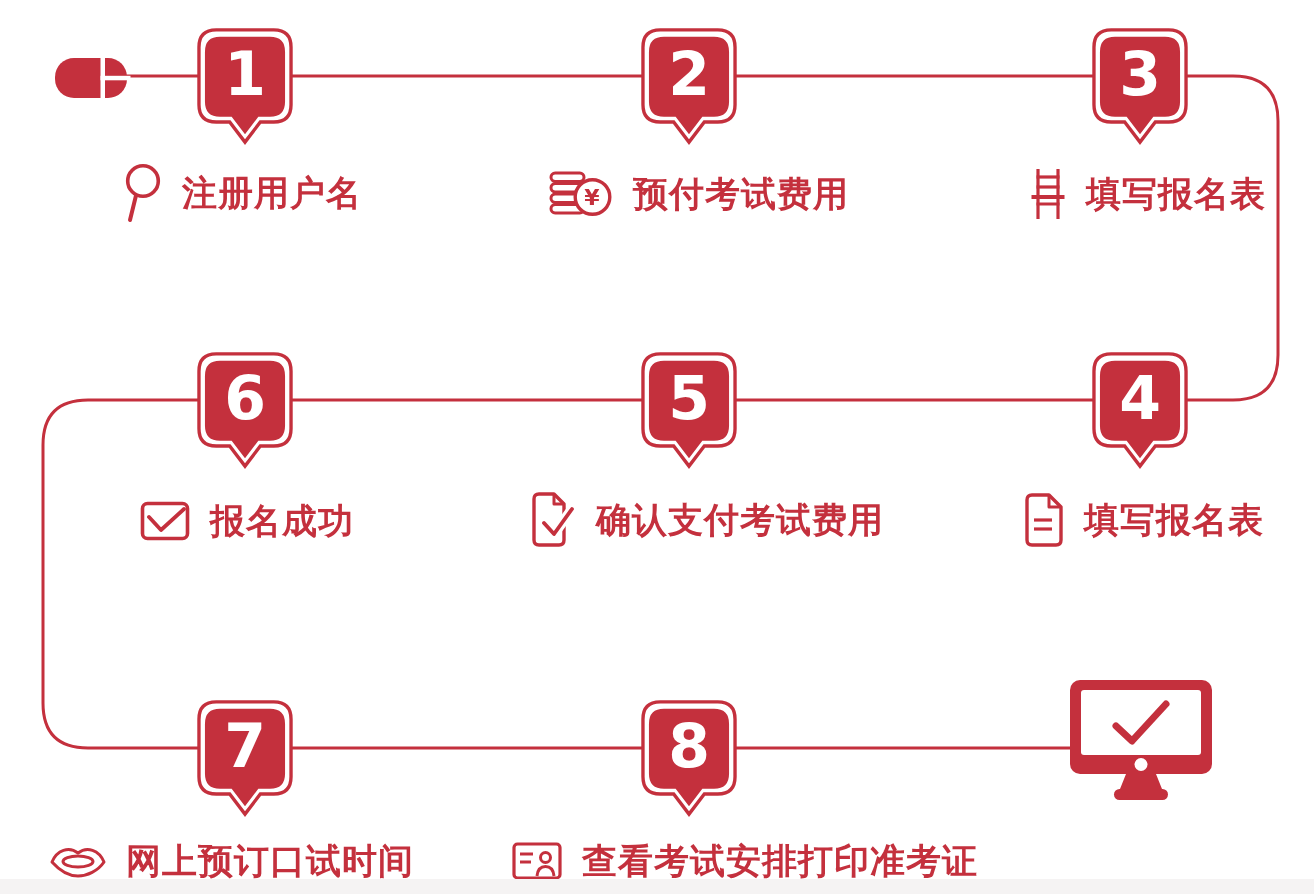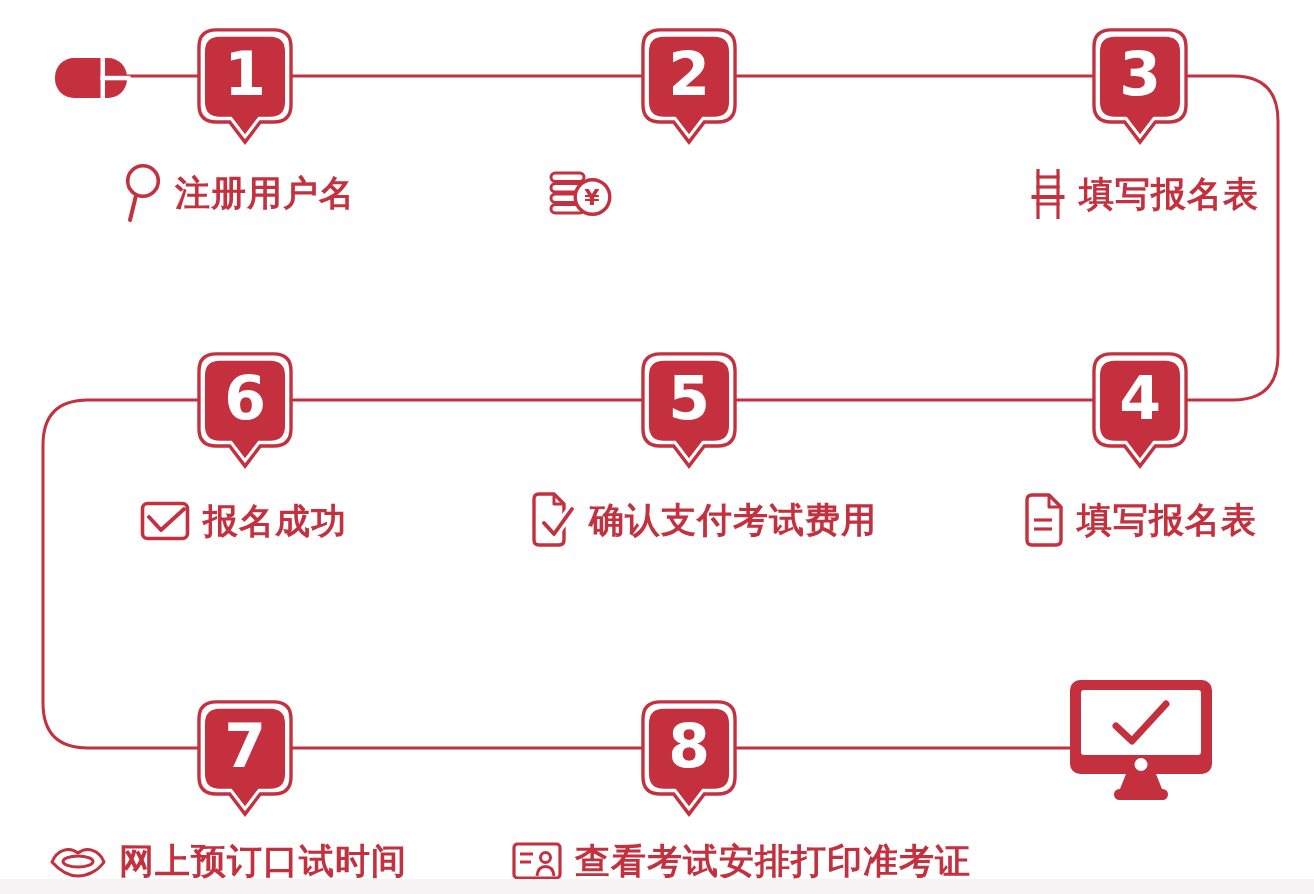--- a/index.html
+++ b/index.html
@@ -20,21 +20,21 @@
   }
   .b1 { left:197px; top:28px; }
   .b2 { left:641px; top:28px; }
   .b3 { left:1092px; top:28px; }
   .b6 { left:197px; top:352px; }
   .b5 { left:641px; top:352px; }
   .b4 { left:1092px; top:352px; }
   .b7 { left:197px; top:700px; }
   .b8 { left:641px; top:700px; }
   .step-label {
-    position:absolute; display:flex; align-items:center; gap:13px;
+    position:absolute; display:flex; align-items:center; gap:20px;
     color:var(--accent); font-weight:700; font-size:35px;
     letter-spacing:1px; white-space:nowrap;
   }
   .step-label svg { flex:0 0 auto; display:block; }
   .l1 { left:122px; top:164px; height:58px; }
   .l2 { left:549px; top:166px; height:56px; }
   .l3 { left:1030px; top:166px; height:56px; }
   .l6 { left:140px; top:494px; height:54px;text-align:center; }
   .l5 { left:530px; top:491px; height:58px; }
   .l4 { left:1024px; top:491px; height:58px; }
@@ -139,20 +139,21 @@
 
   <div class="step-label l2">
     <svg width="64" height="48" viewBox="0 0 64 48">
       <rect x="2" y="3" width="33" height="8.5" rx="4.2" fill="none" stroke="currentColor" stroke-width="3"></rect>
       <rect x="2" y="13.5" width="33" height="8.5" rx="4.2" fill="none" stroke="currentColor" stroke-width="3"></rect>
       <rect x="2" y="24" width="33" height="8.5" rx="4.2" fill="none" stroke="currentColor" stroke-width="3"></rect>
       <rect x="2" y="34.5" width="33" height="8.5" rx="4.2" fill="none" stroke="currentColor" stroke-width="3"></rect>
       <circle cx="43.5" cy="27" r="17.3" fill="#ffffff" stroke="currentColor" stroke-width="3.4"></circle>
       <text class="yen-glyph" x="43.5" y="35" font-size="22" text-anchor="middle" fill="currentColor">¥</text>
     </svg>
+    <span>预付考试费用</span>
   </div>
 
   <div class="step-label l3">
     <svg width="36" height="54" viewBox="0 0 36 54">
       <line x1="8" y1="2" x2="8" y2="52" stroke="currentColor" stroke-width="3.2"></line>
       <line x1="28" y1="2" x2="28" y2="52" stroke="currentColor" stroke-width="3.2"></line>
       <line x1="6.5" y1="10" x2="29.5" y2="10" stroke="currentColor" stroke-width="3.2"></line>
       <line x1="6.5" y1="20" x2="29.5" y2="20" stroke="currentColor" stroke-width="3.2"></line>
       <line x1="1.5" y1="30" x2="34.5" y2="30" stroke="currentColor" stroke-width="3.8"></line>
       <line x1="6.5" y1="37" x2="29.5" y2="37" stroke="currentColor" stroke-width="3"></line>

